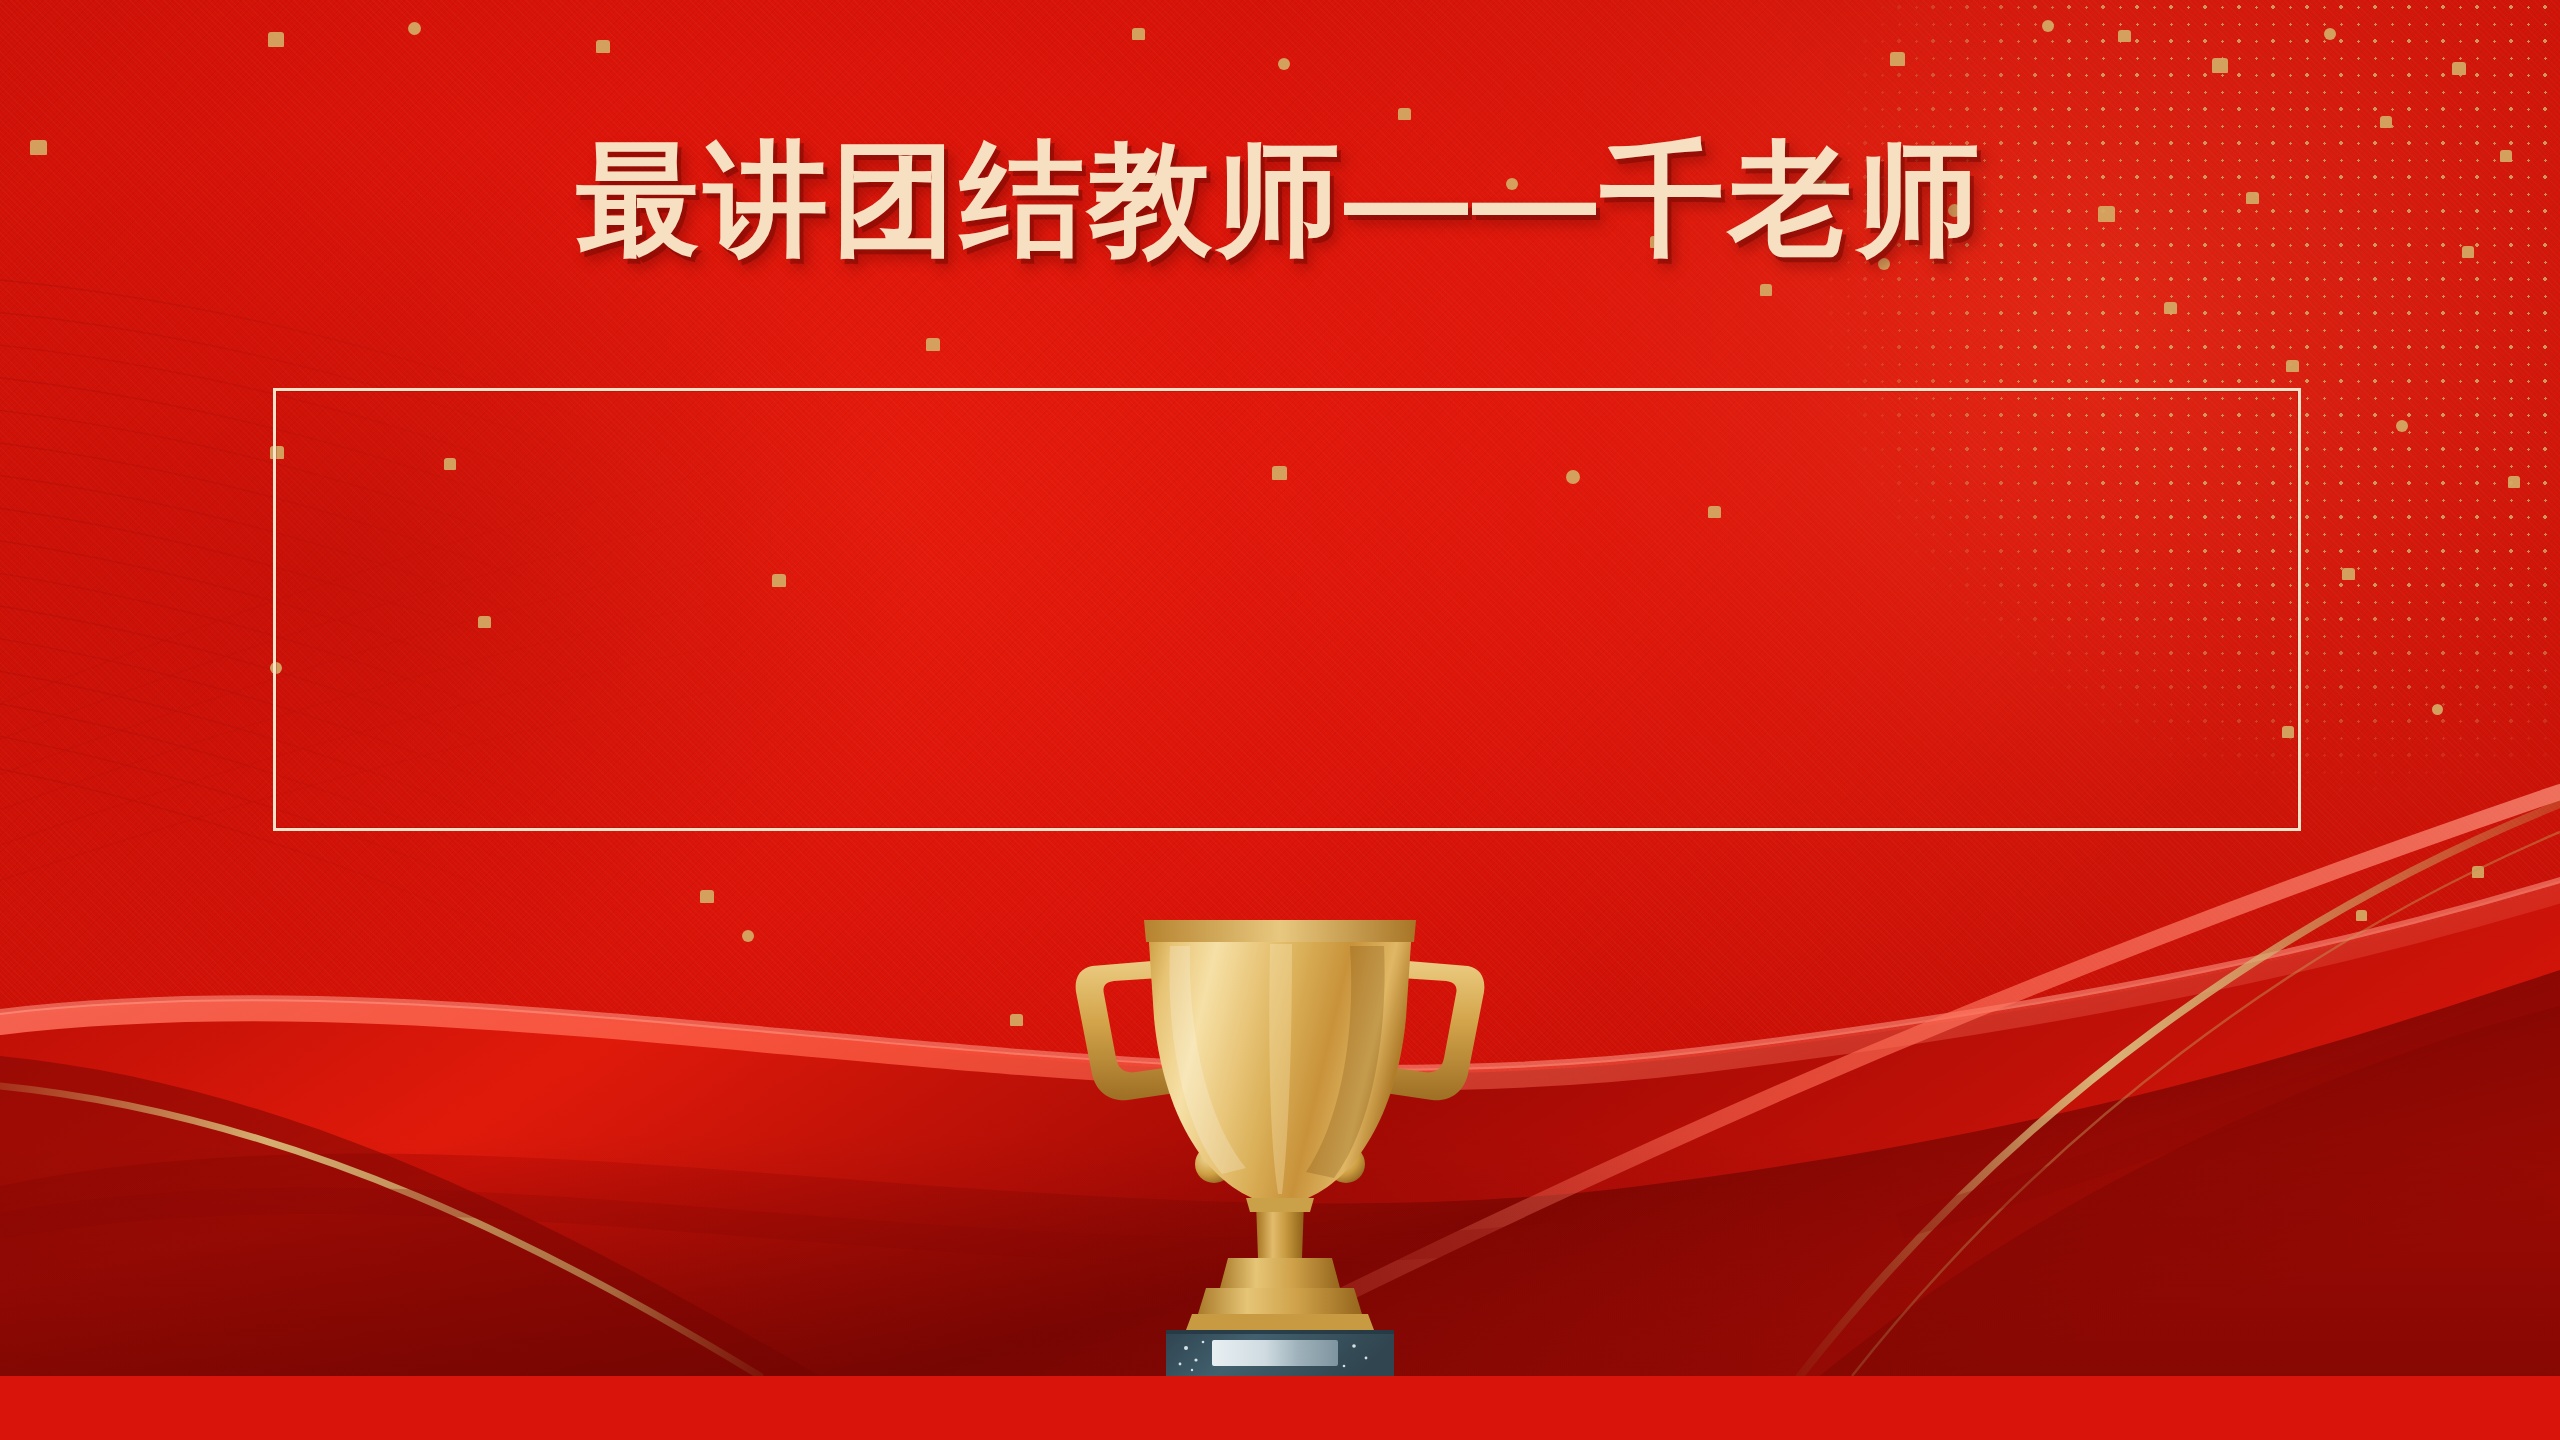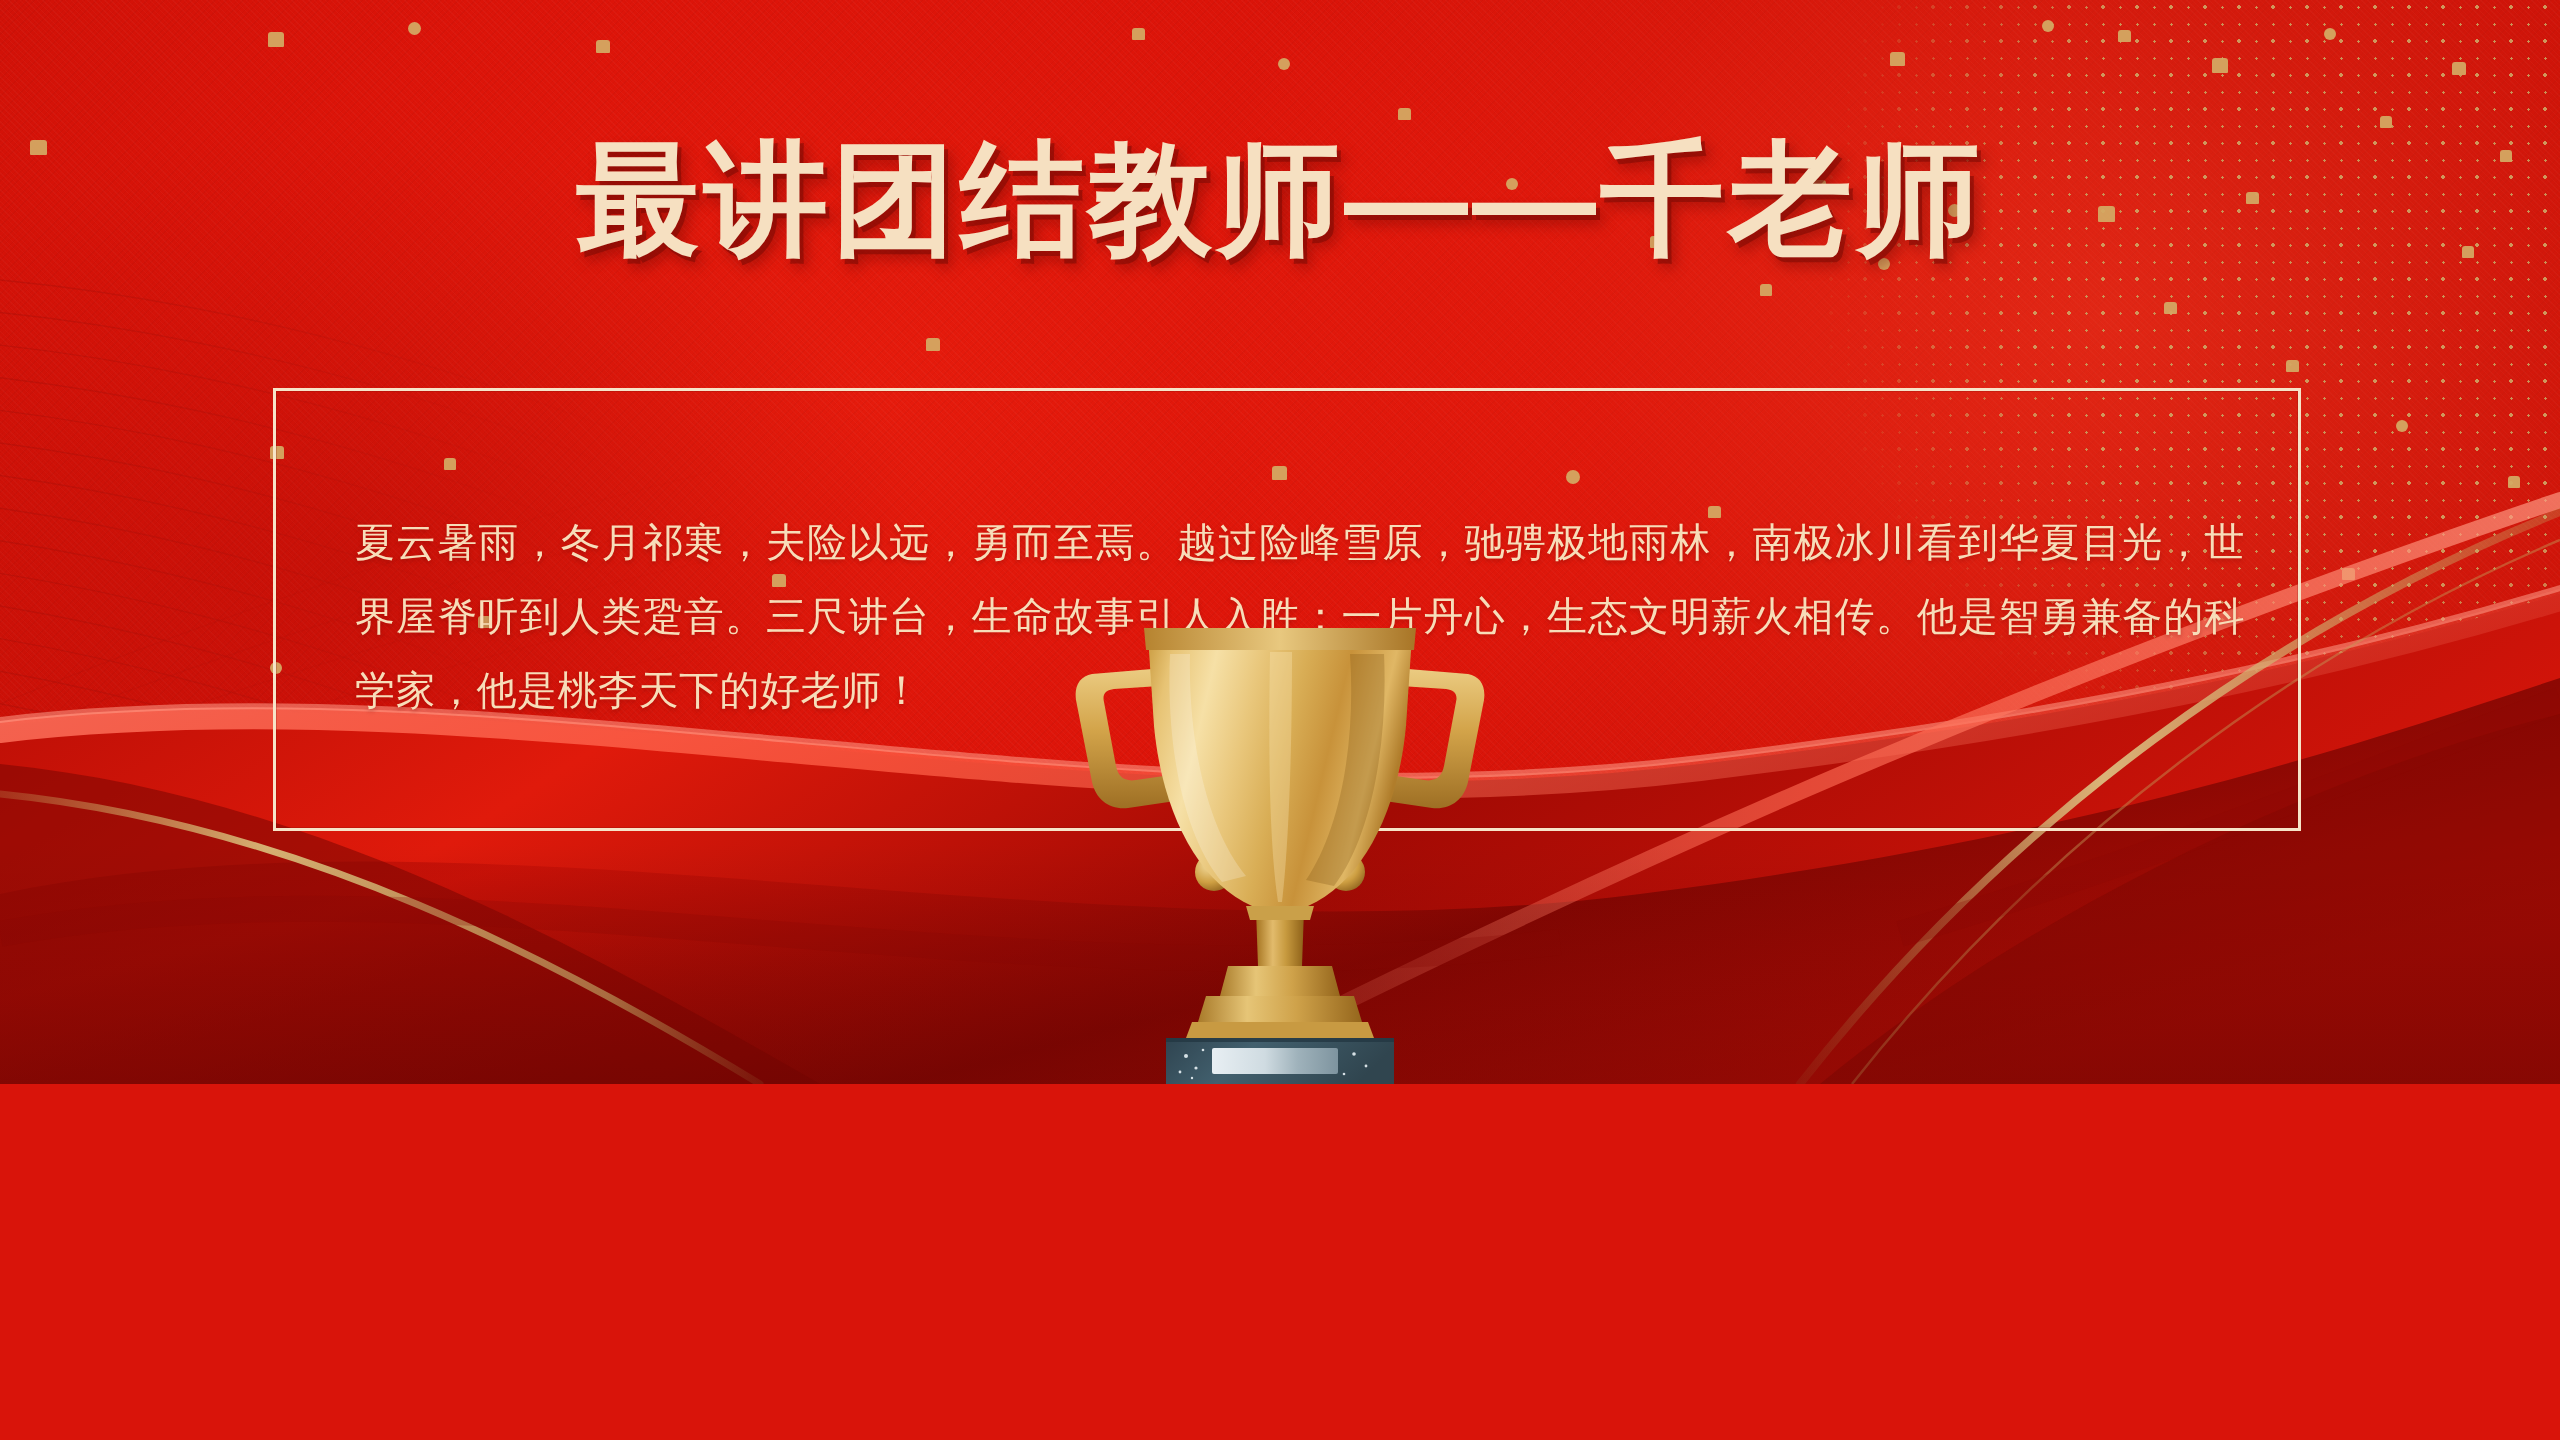--- a/index.html
+++ b/index.html
@@ -2,21 +2,21 @@
 <html lang="zh"><head>
 <meta charset="utf-8">
 <title>最讲团结教师——千老师</title>
 <style>
   * { margin:0; padding:0; box-sizing:border-box; }
   html,body { width:2560px; height:1440px; overflow:hidden; background:#d9140a; }
   body { font-family:"Liberation Sans","DejaVu Sans",sans-serif; }
 
   #slide{
     position:relative;
-    width:2560px; height:1084px;
+    width:2560px; height:1376px;
     overflow:hidden;
     background:
       radial-gradient(ellipse 1400px 900px at 34% 36%, #e61b0c 0%, #dc1409 48%, #c70f06 100%);
   }
 
   
   .tex-weave{
     position:absolute; inset:0;
     background-image:
       repeating-linear-gradient(45deg, rgba(255,255,255,.028) 0 1px, transparent 1px 4px),
@@ -291,21 +291,20 @@
   </svg>
 
   <div class="vignette-bottom"></div>
 
   <div id="title-wrap">
     <h1 id="title">最讲团结教师——千老师</h1>
   </div>
 
   <div id="frame"></div>
 
-  <p id="body-text">夏云暑雨，冬月祁寒，夫险以远，勇而至焉。越过险峰雪原，驰骋极地雨林，南极冰川看到华夏目光，世界屋脊听到人类跫音。三尺讲台，生命故事引人入胜；一片丹心，生态文明薪火相传。他是智勇兼备的科学家，他是桃李天下的好老师！</p>
 
   <svg id="trophy" viewBox="0 0 480 470" aria-hidden="true">
     <defs>
       <linearGradient id="cupG" x1="0" y1="0" x2="1" y2="0.25">
         <stop offset="0" stop-color="#c99a3e"></stop>
         <stop offset="0.10" stop-color="#e7c374"></stop>
         <stop offset="0.26" stop-color="#f6e0a6"></stop>
         <stop offset="0.42" stop-color="#e9c77c"></stop>
         <stop offset="0.58" stop-color="#d9ae56"></stop>
         <stop offset="0.74" stop-color="#c8923a"></stop>

